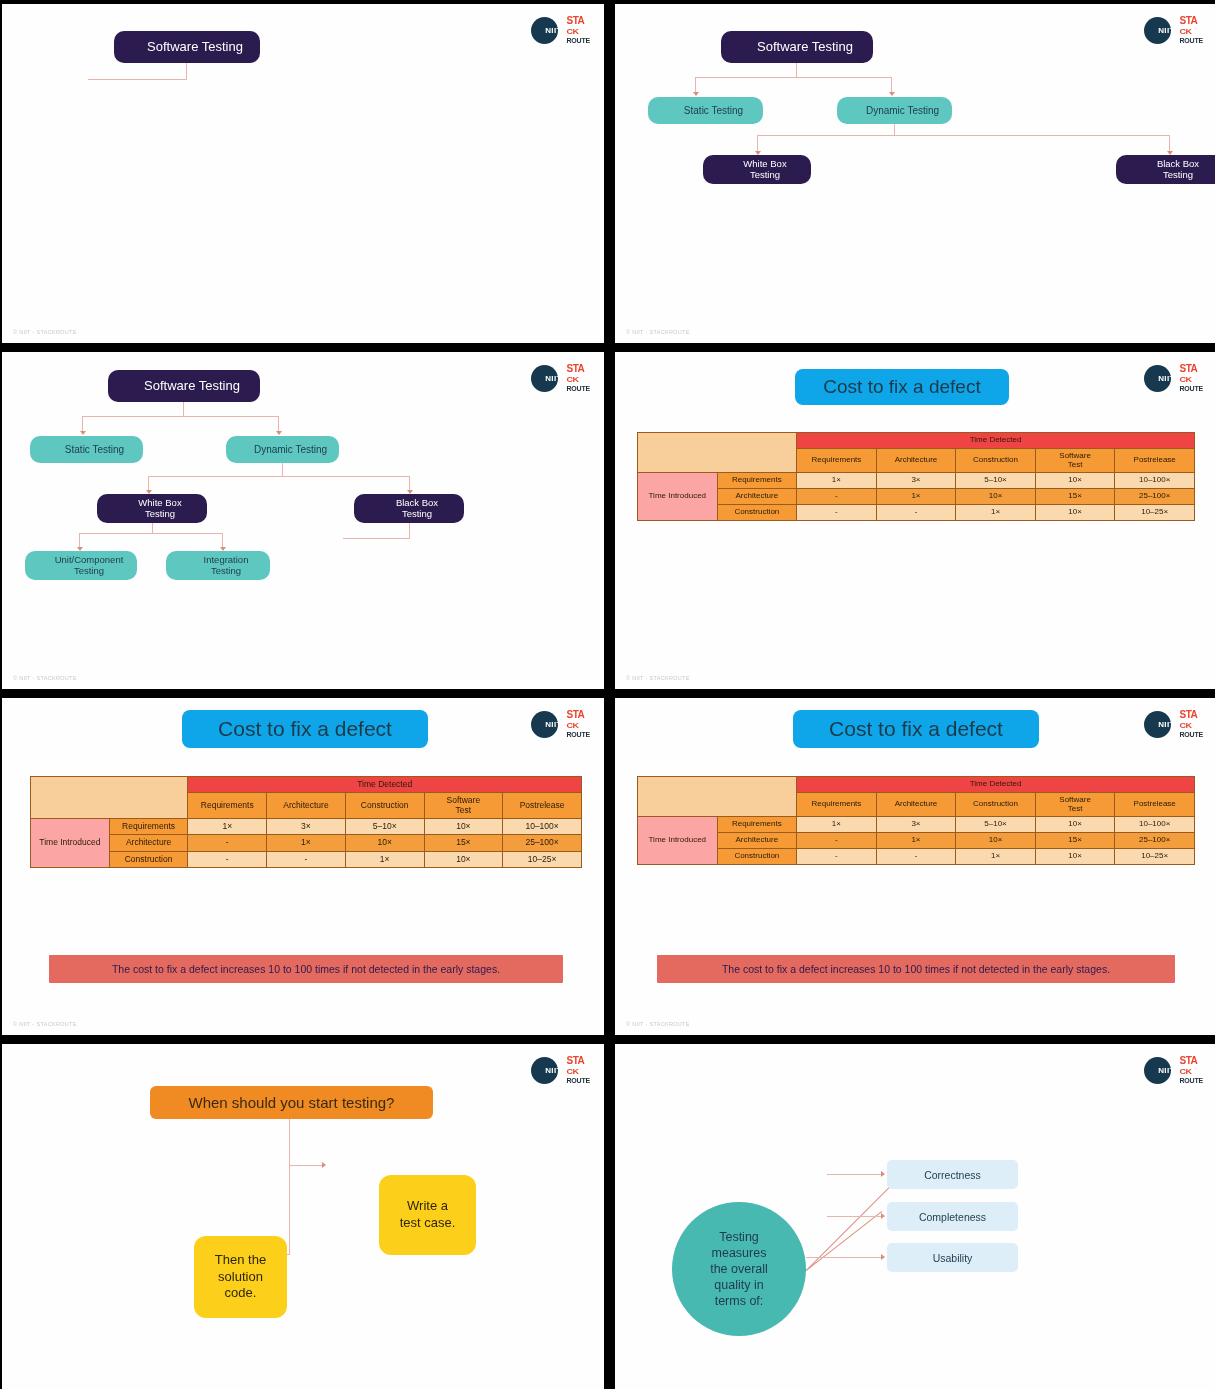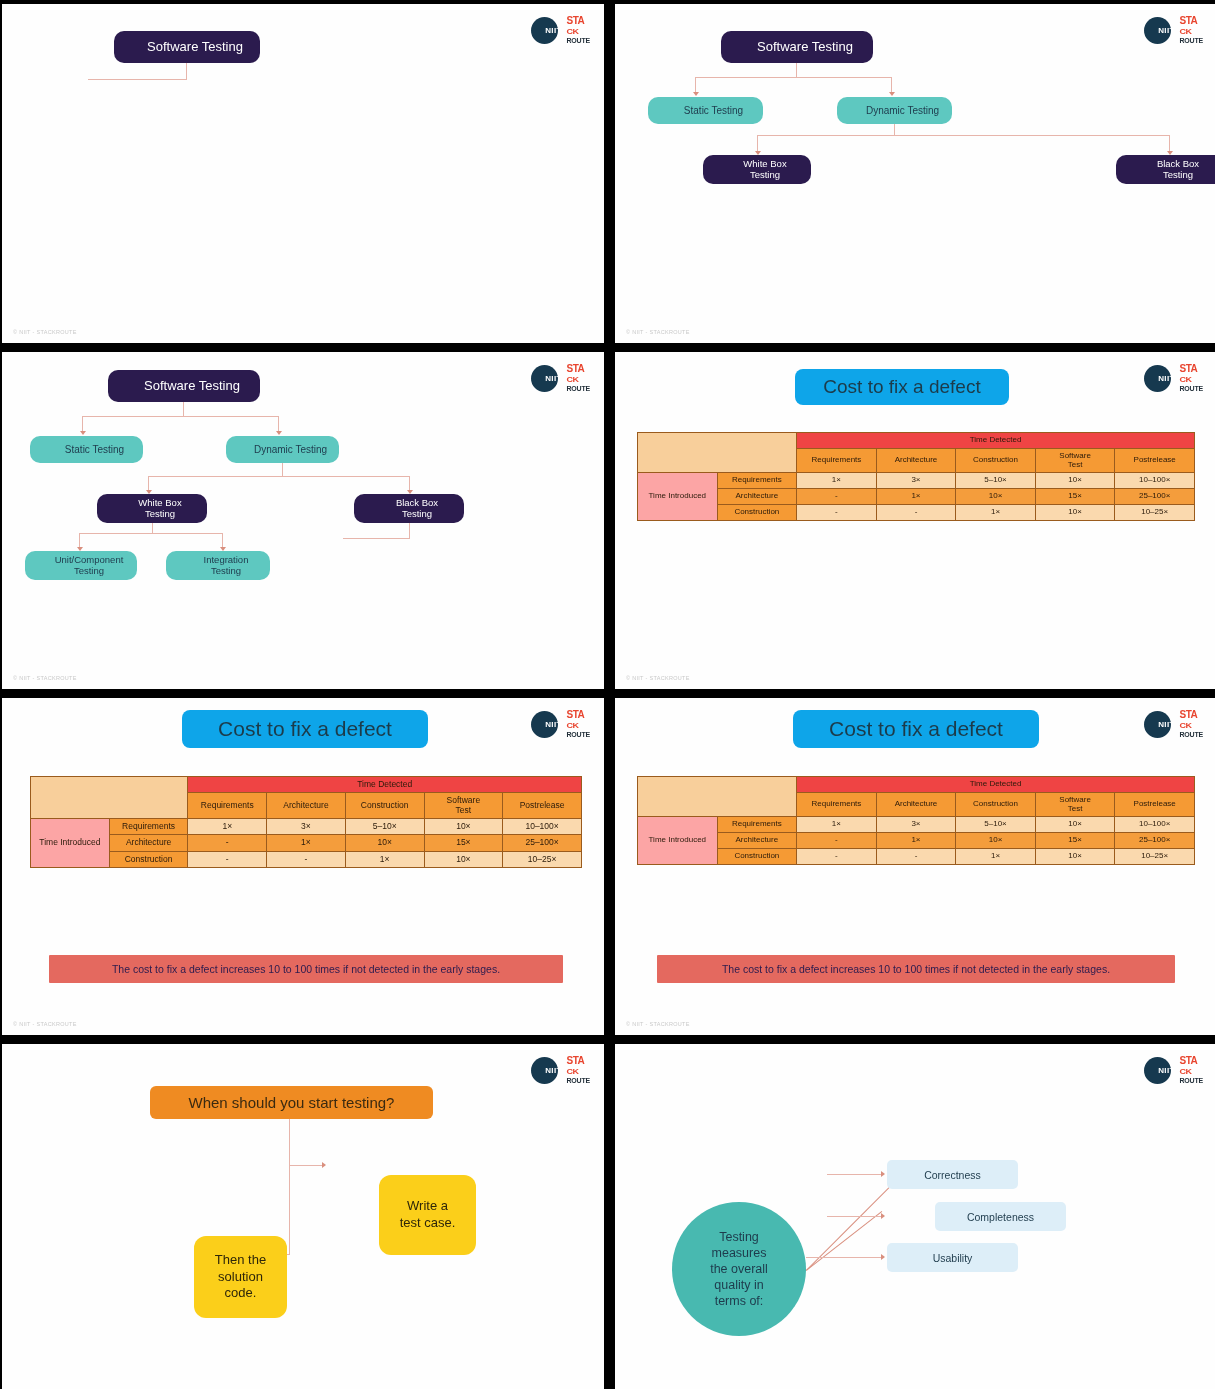--- a/index.html
+++ b/index.html
@@ -502,18 +502,18 @@
     <div class="arrow-r" style="left:266px; top:127px;"></div>
 
     <div class="diag" style="left:191px; top:226px; width:96px; transform: rotate(-38deg);"></div>
     <div class="ln lnh" style="left:212px; top:172px; width:55px;"></div>
     <div class="arrow-r" style="left:266px; top:169px;"></div>
 
     <div class="ln lnh" style="left:191px; top:213px; width:76px;"></div>
     <div class="arrow-r" style="left:266px; top:210px;"></div>
 
     <div class="bluebox" style="left:272px; top:116px; width:131px; height:29px; font-size:10.5px;">Correctness</div>
-    <div class="bluebox" style="left:272px; top:158px; width:131px; height:29px; font-size:10.5px;margin-left:48px;">Completeness</div>
+    <div class="bluebox" style="left:272px; top:158px; width:131px; height:29px; font-size:10.5px;">Completeness</div>
     <div class="bluebox" style="left:272px; top:199px; width:131px; height:29px; font-size:10.5px;">Usability</div>
 
   </div>
 
 </div>
 
 </body></html>

